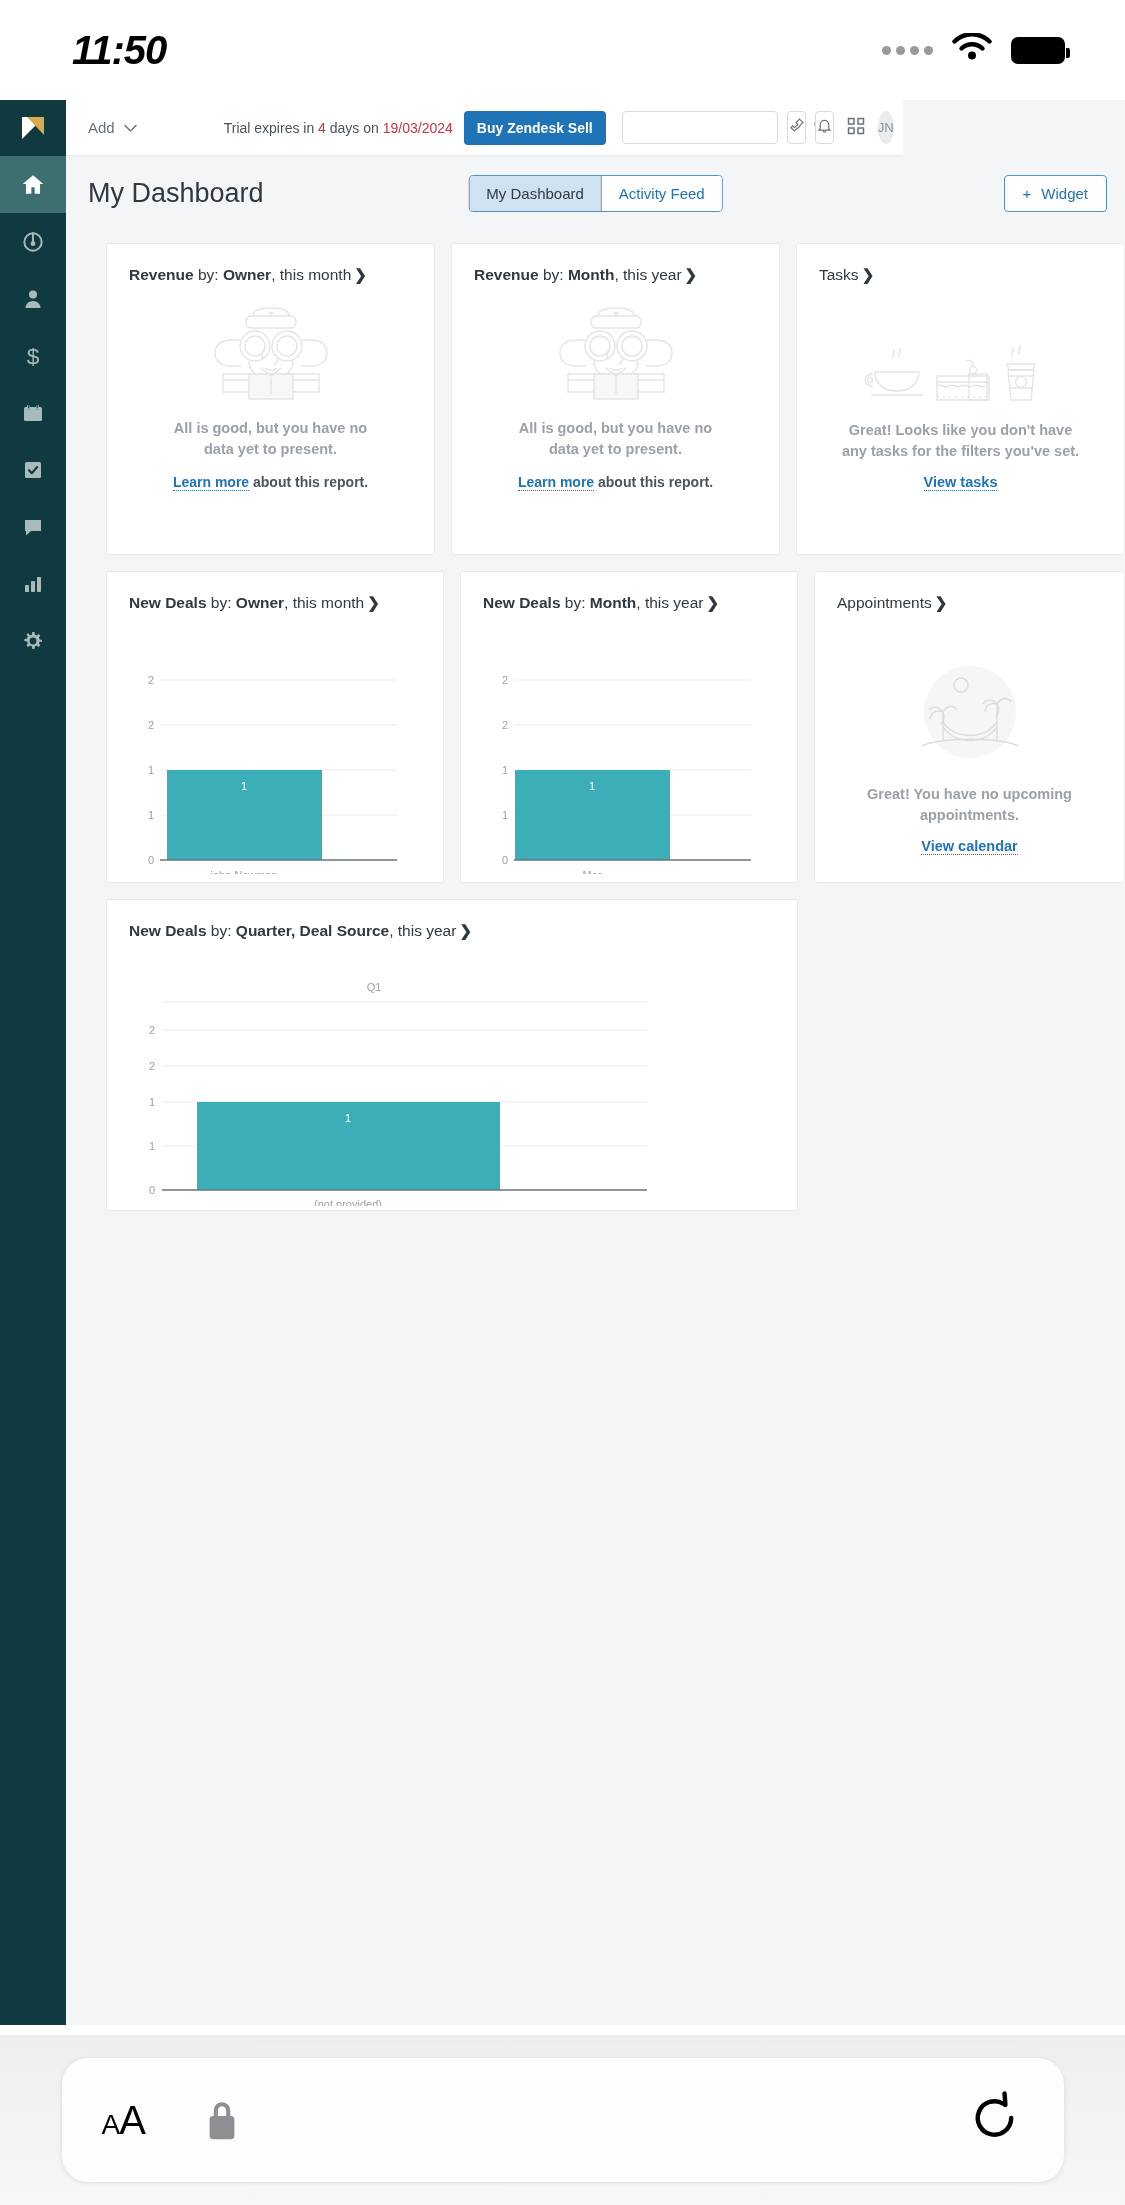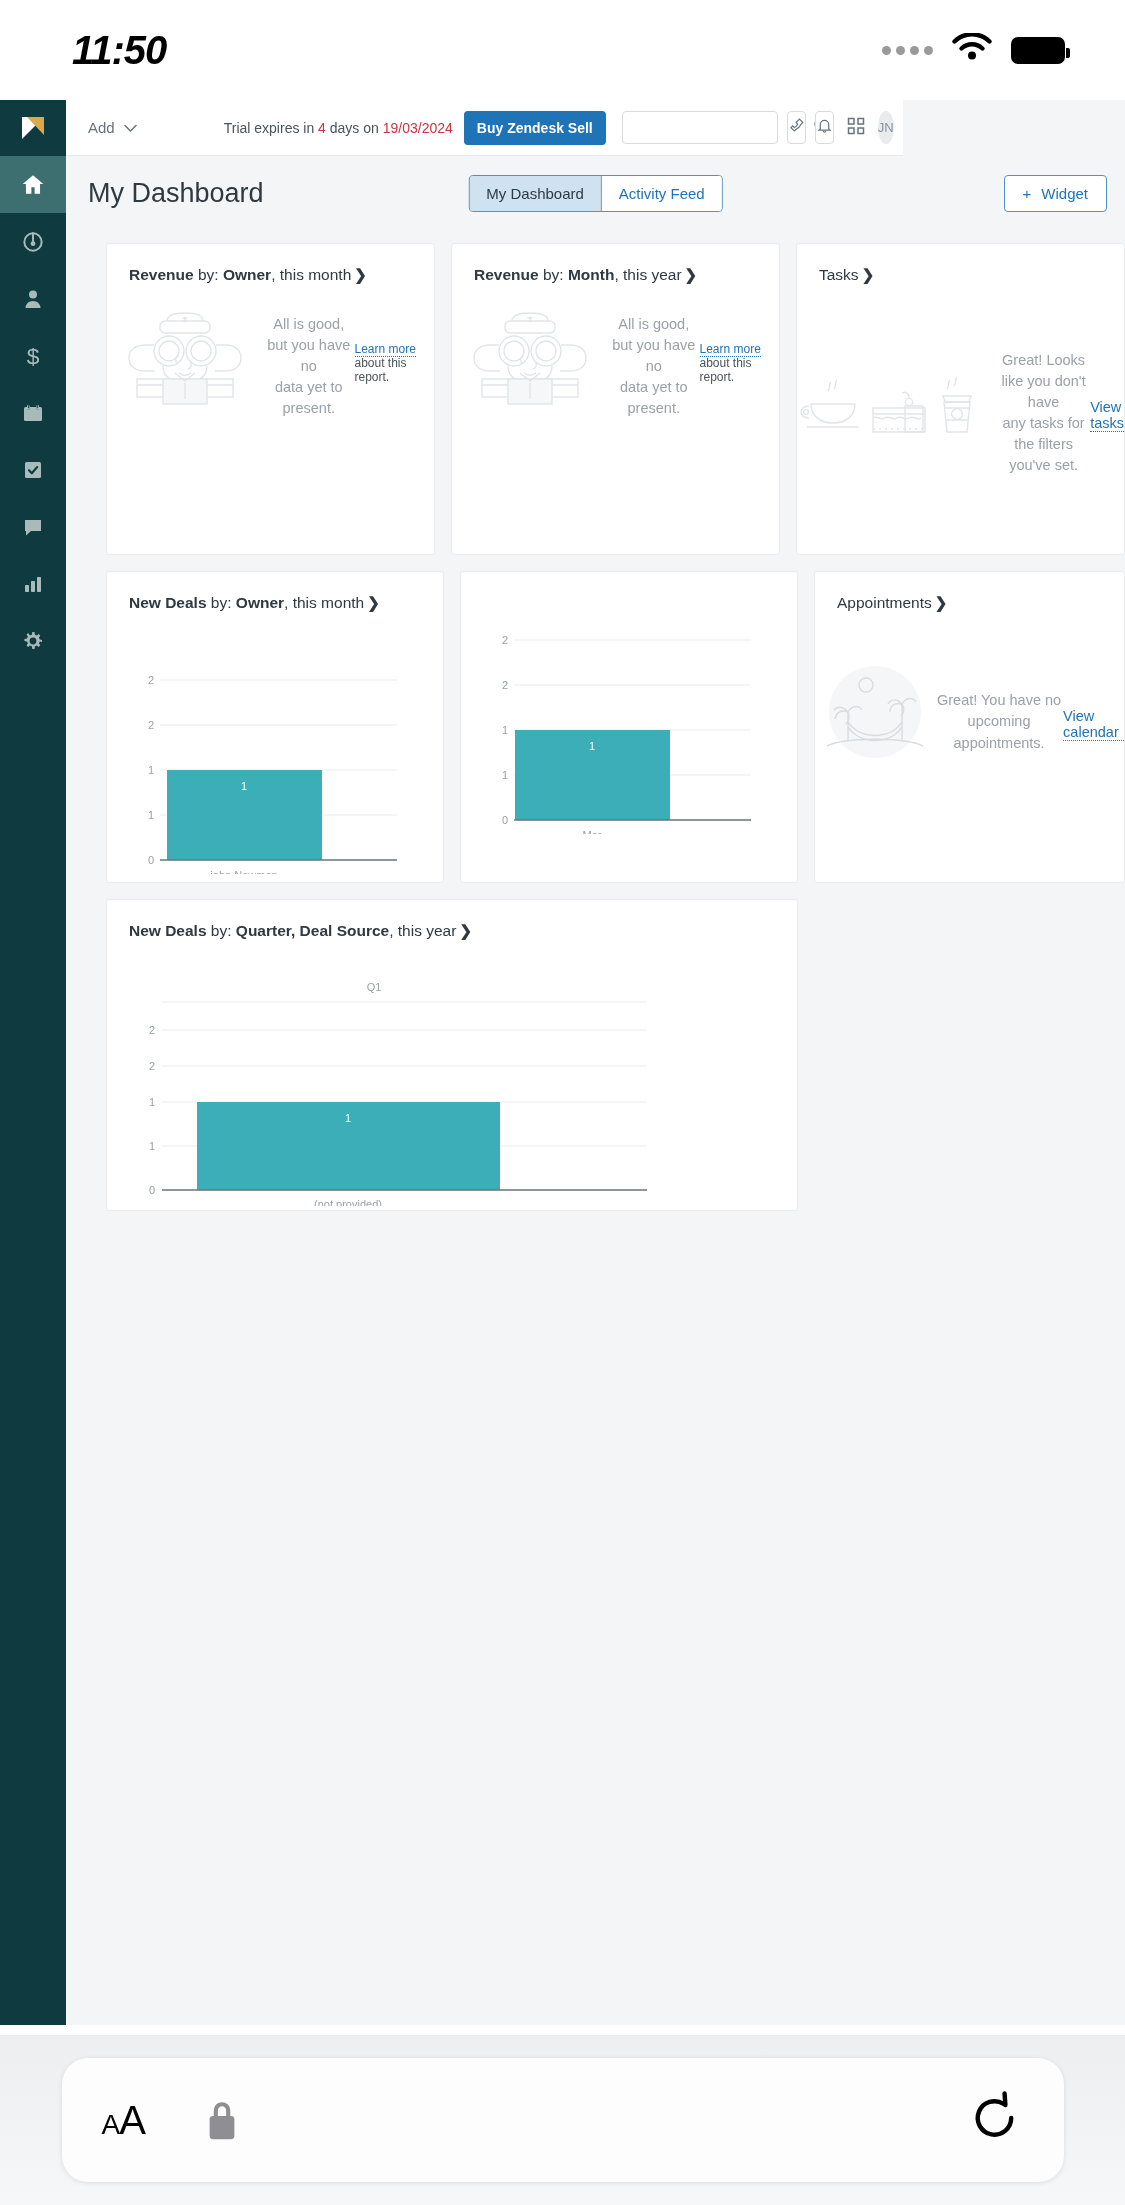--- a/index.html
+++ b/index.html
@@ -128,29 +128,30 @@
   .card-h1 { height: 312px; }
   .card-h2 { height: 312px; }
   .card-h3 { height: 312px; }
   .card-title {
     font-size: 15.5px; color: #2f3941; padding: 22px 0 0 22px;
   }
   .card-title b { font-weight: 700; }
   .chev { font-weight: 700; font-size: 15px; margin-left: 3px; }
 
   .empty-body {
-    display: flex; flex-direction: row; align-items: center;
+    display: flex; flex-direction: column; align-items: center;
     padding-top: 22px;
+    font-weight: bold;
   }
   .empty-text {
     font-size: 14.5px; color: #9aa1a8; text-align: center; line-height: 1.45;
     margin-top: 8px;
   }
   .empty-link {
-    font-size: 12px; color: #49545c;
+    margin-top: 14px; font-size: 14px; color: #49545c;
   }
   .empty-link a {
     color: #1f73b7; text-decoration: none;
     border-bottom: 1px dotted #1f73b7;
   }
   .center-link {
     margin-top: 12px; font-size: 14.5px; color: #1f73b7;
     border-bottom: 1px dotted #1f73b7; align-self: center; cursor: pointer;
   }
 
@@ -477,20 +478,23 @@
             </g>
             <rect x="60" y="132" width="155" height="90" fill="#3BAEB8"></rect>
             <text x="137" y="152" font-family="Liberation Sans, sans-serif" font-size="11" fill="#ffffff" text-anchor="middle">1</text>
             <line x1="53" y1="222" x2="290" y2="222" stroke="#68737d" stroke-width="1.5"></line>
             <text x="137" y="241" font-family="Liberation Sans, sans-serif" font-size="11" fill="#9aa1a8" text-anchor="middle">john Newman</text>
           </svg>
         </div>
       </div>
 
       <div class="card card-w card-h2">
+        <div class="card-title">
+          <b>New Deals</b><span> by: </span><b>Month</b><span>, this year</span><span class="chev">❯</span>
+        </div>
         <div class="chart">
           <svg width="338" height="236" viewBox="0 0 338 236">
             <g font-family="Liberation Sans, sans-serif" font-size="11" fill="#9aa1a8" text-anchor="end">
               <text x="47" y="46">2</text>
               <text x="47" y="91">2</text>
               <text x="47" y="136">1</text>
               <text x="47" y="181">1</text>
               <text x="47" y="226">0</text>
             </g>
             <g stroke="#e9ebed" stroke-width="1">

